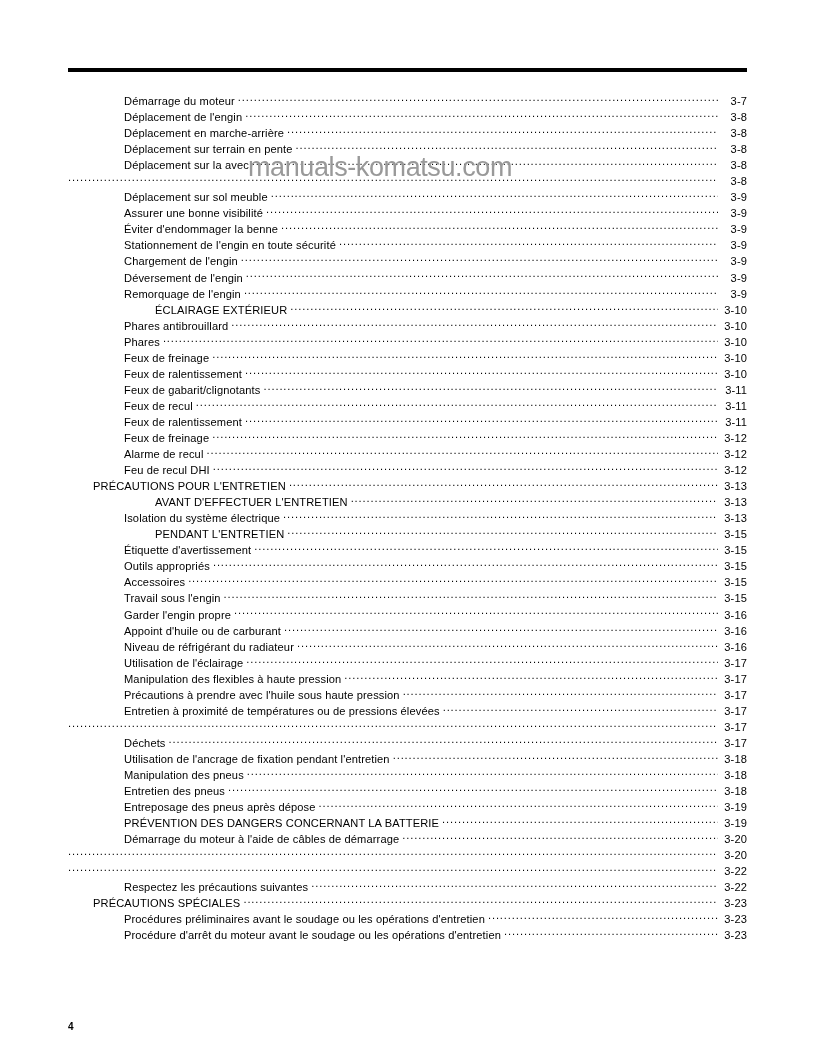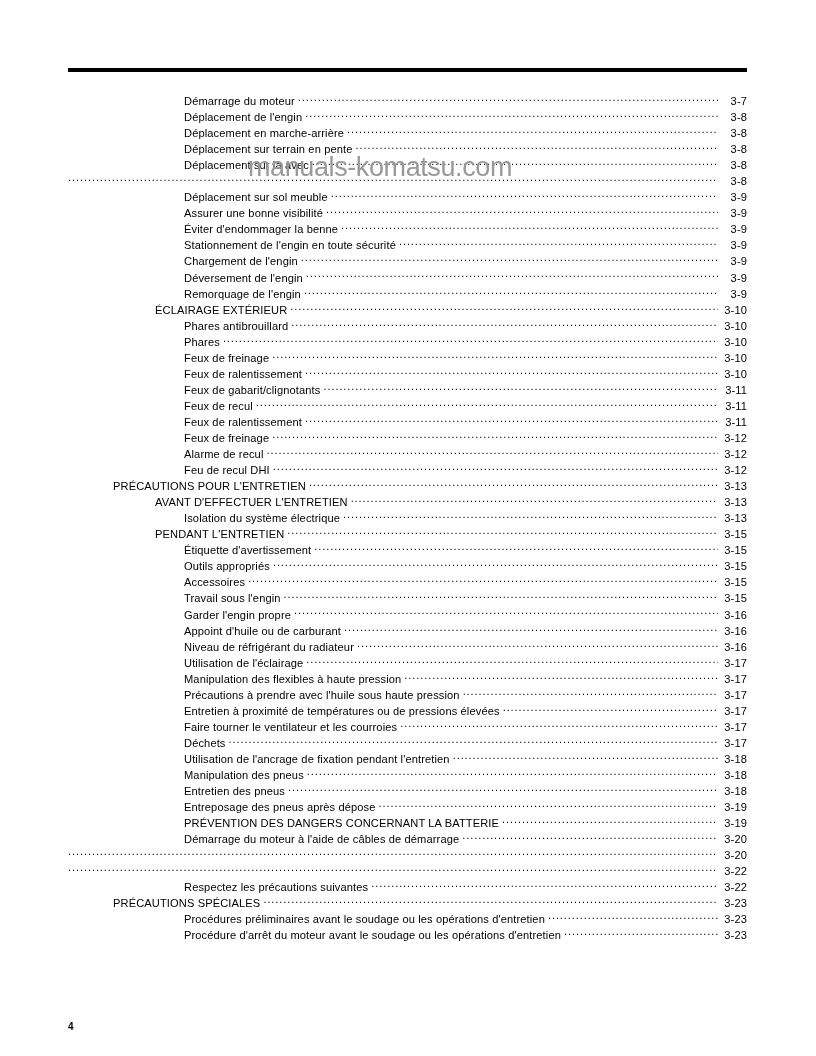--- a/index.html
+++ b/index.html
@@ -75,23 +75,23 @@
   }
 
   .toc-page {
     flex: 0 0 auto;
     text-align: right;
     min-width: 26px;
     padding-left: 3px;
   }
 
   
-  .lvl1 .toc-label { margin-left: 45px; }
+  .lvl1 .toc-label { margin-left: 25px; }
   .lvl2 .toc-label { margin-left: 87px; }
-  .lvl3 .toc-label { margin-left: 116px; }
+  .lvl3 .toc-label { margin-left: 56px; }
 
   
   .watermark {
     position: absolute;
     left: 248px;
     top: 152px;
     font-size: 27px;
     color: #999999;
     font-family: "Liberation Sans", sans-serif;
     letter-spacing: -0.4px;
@@ -313,21 +313,20 @@
         <span class="toc-label">Précautions à prendre avec l'huile sous haute pression</span>
         <span class="toc-leader"></span>
         <span class="toc-page">3-17</span>
       </div>
       <div class="toc-row lvl3">
         <span class="toc-label">Entretien à proximité de températures ou de pressions élevées</span>
         <span class="toc-leader"></span>
         <span class="toc-page">3-17</span>
       </div>
       <div class="toc-row lvl3">
-        <span class="toc-label">Faire tourner le ventilateur et les courroies</span>
         <span class="toc-leader"></span>
         <span class="toc-page">3-17</span>
       </div>
       <div class="toc-row lvl3">
         <span class="toc-label">Déchets</span>
         <span class="toc-leader"></span>
         <span class="toc-page">3-17</span>
       </div>
       <div class="toc-row lvl3">
         <span class="toc-label">Utilisation de l'ancrage de fixation pendant l'entretien</span>

